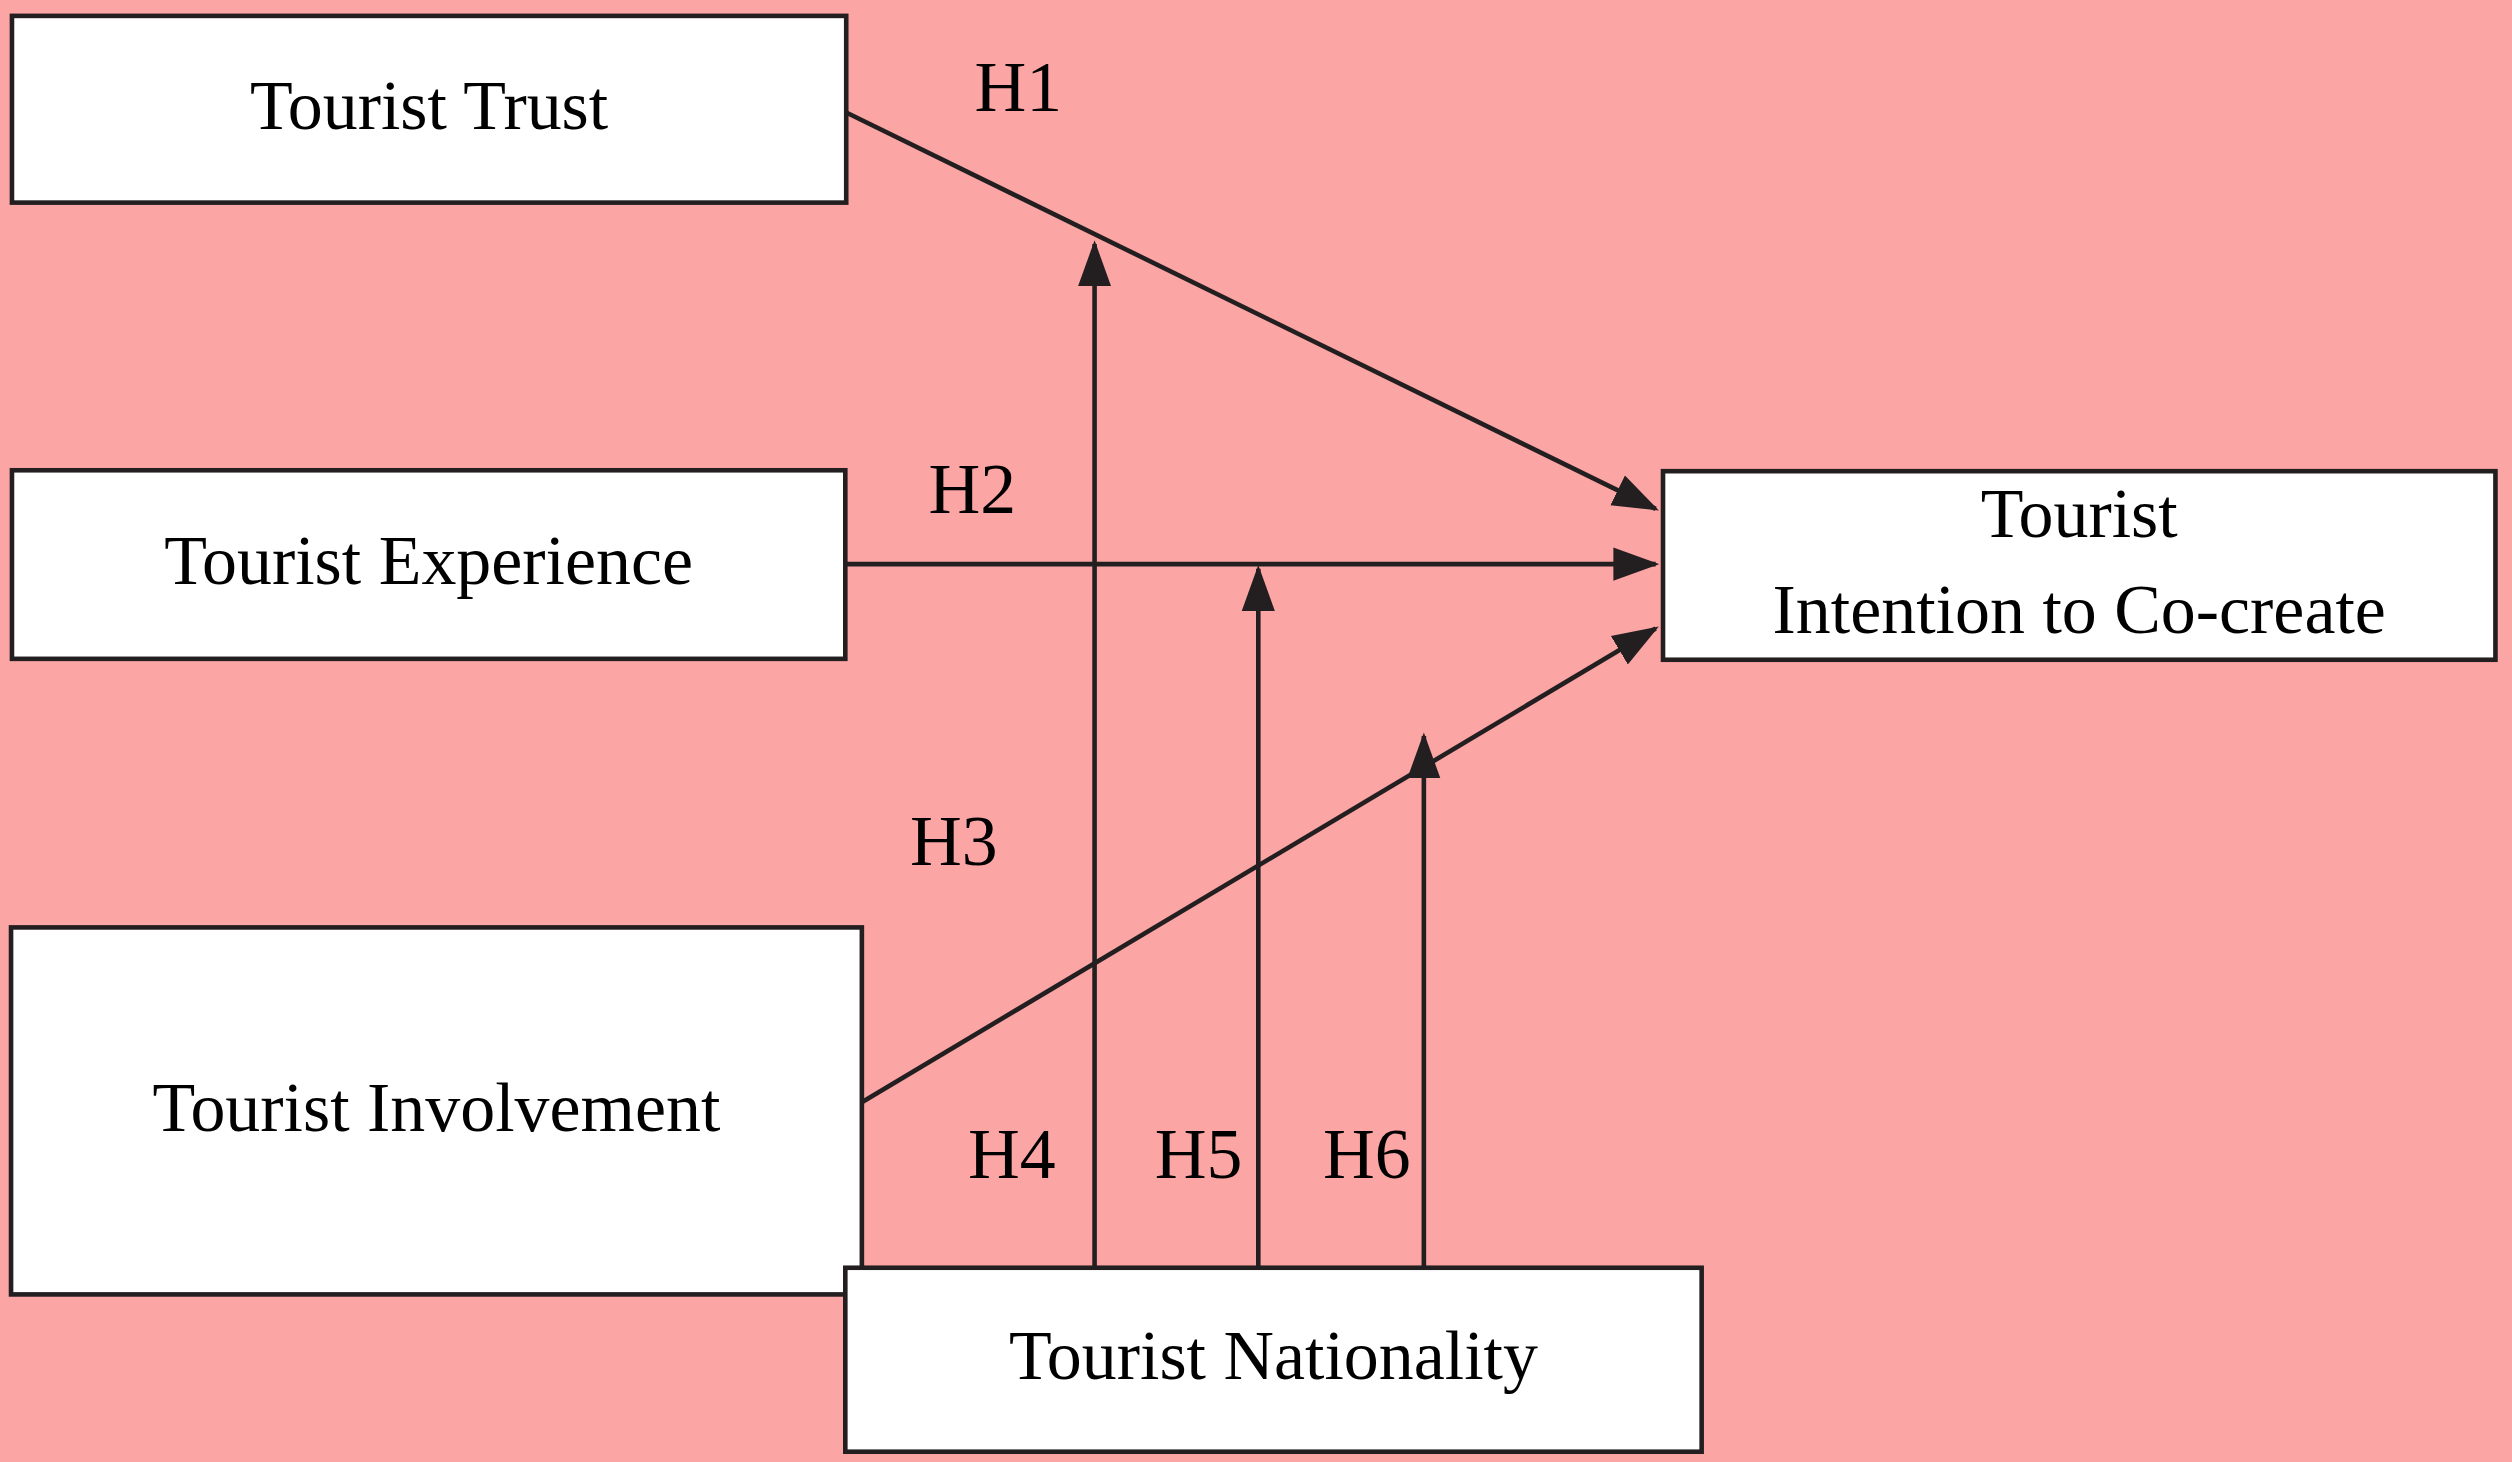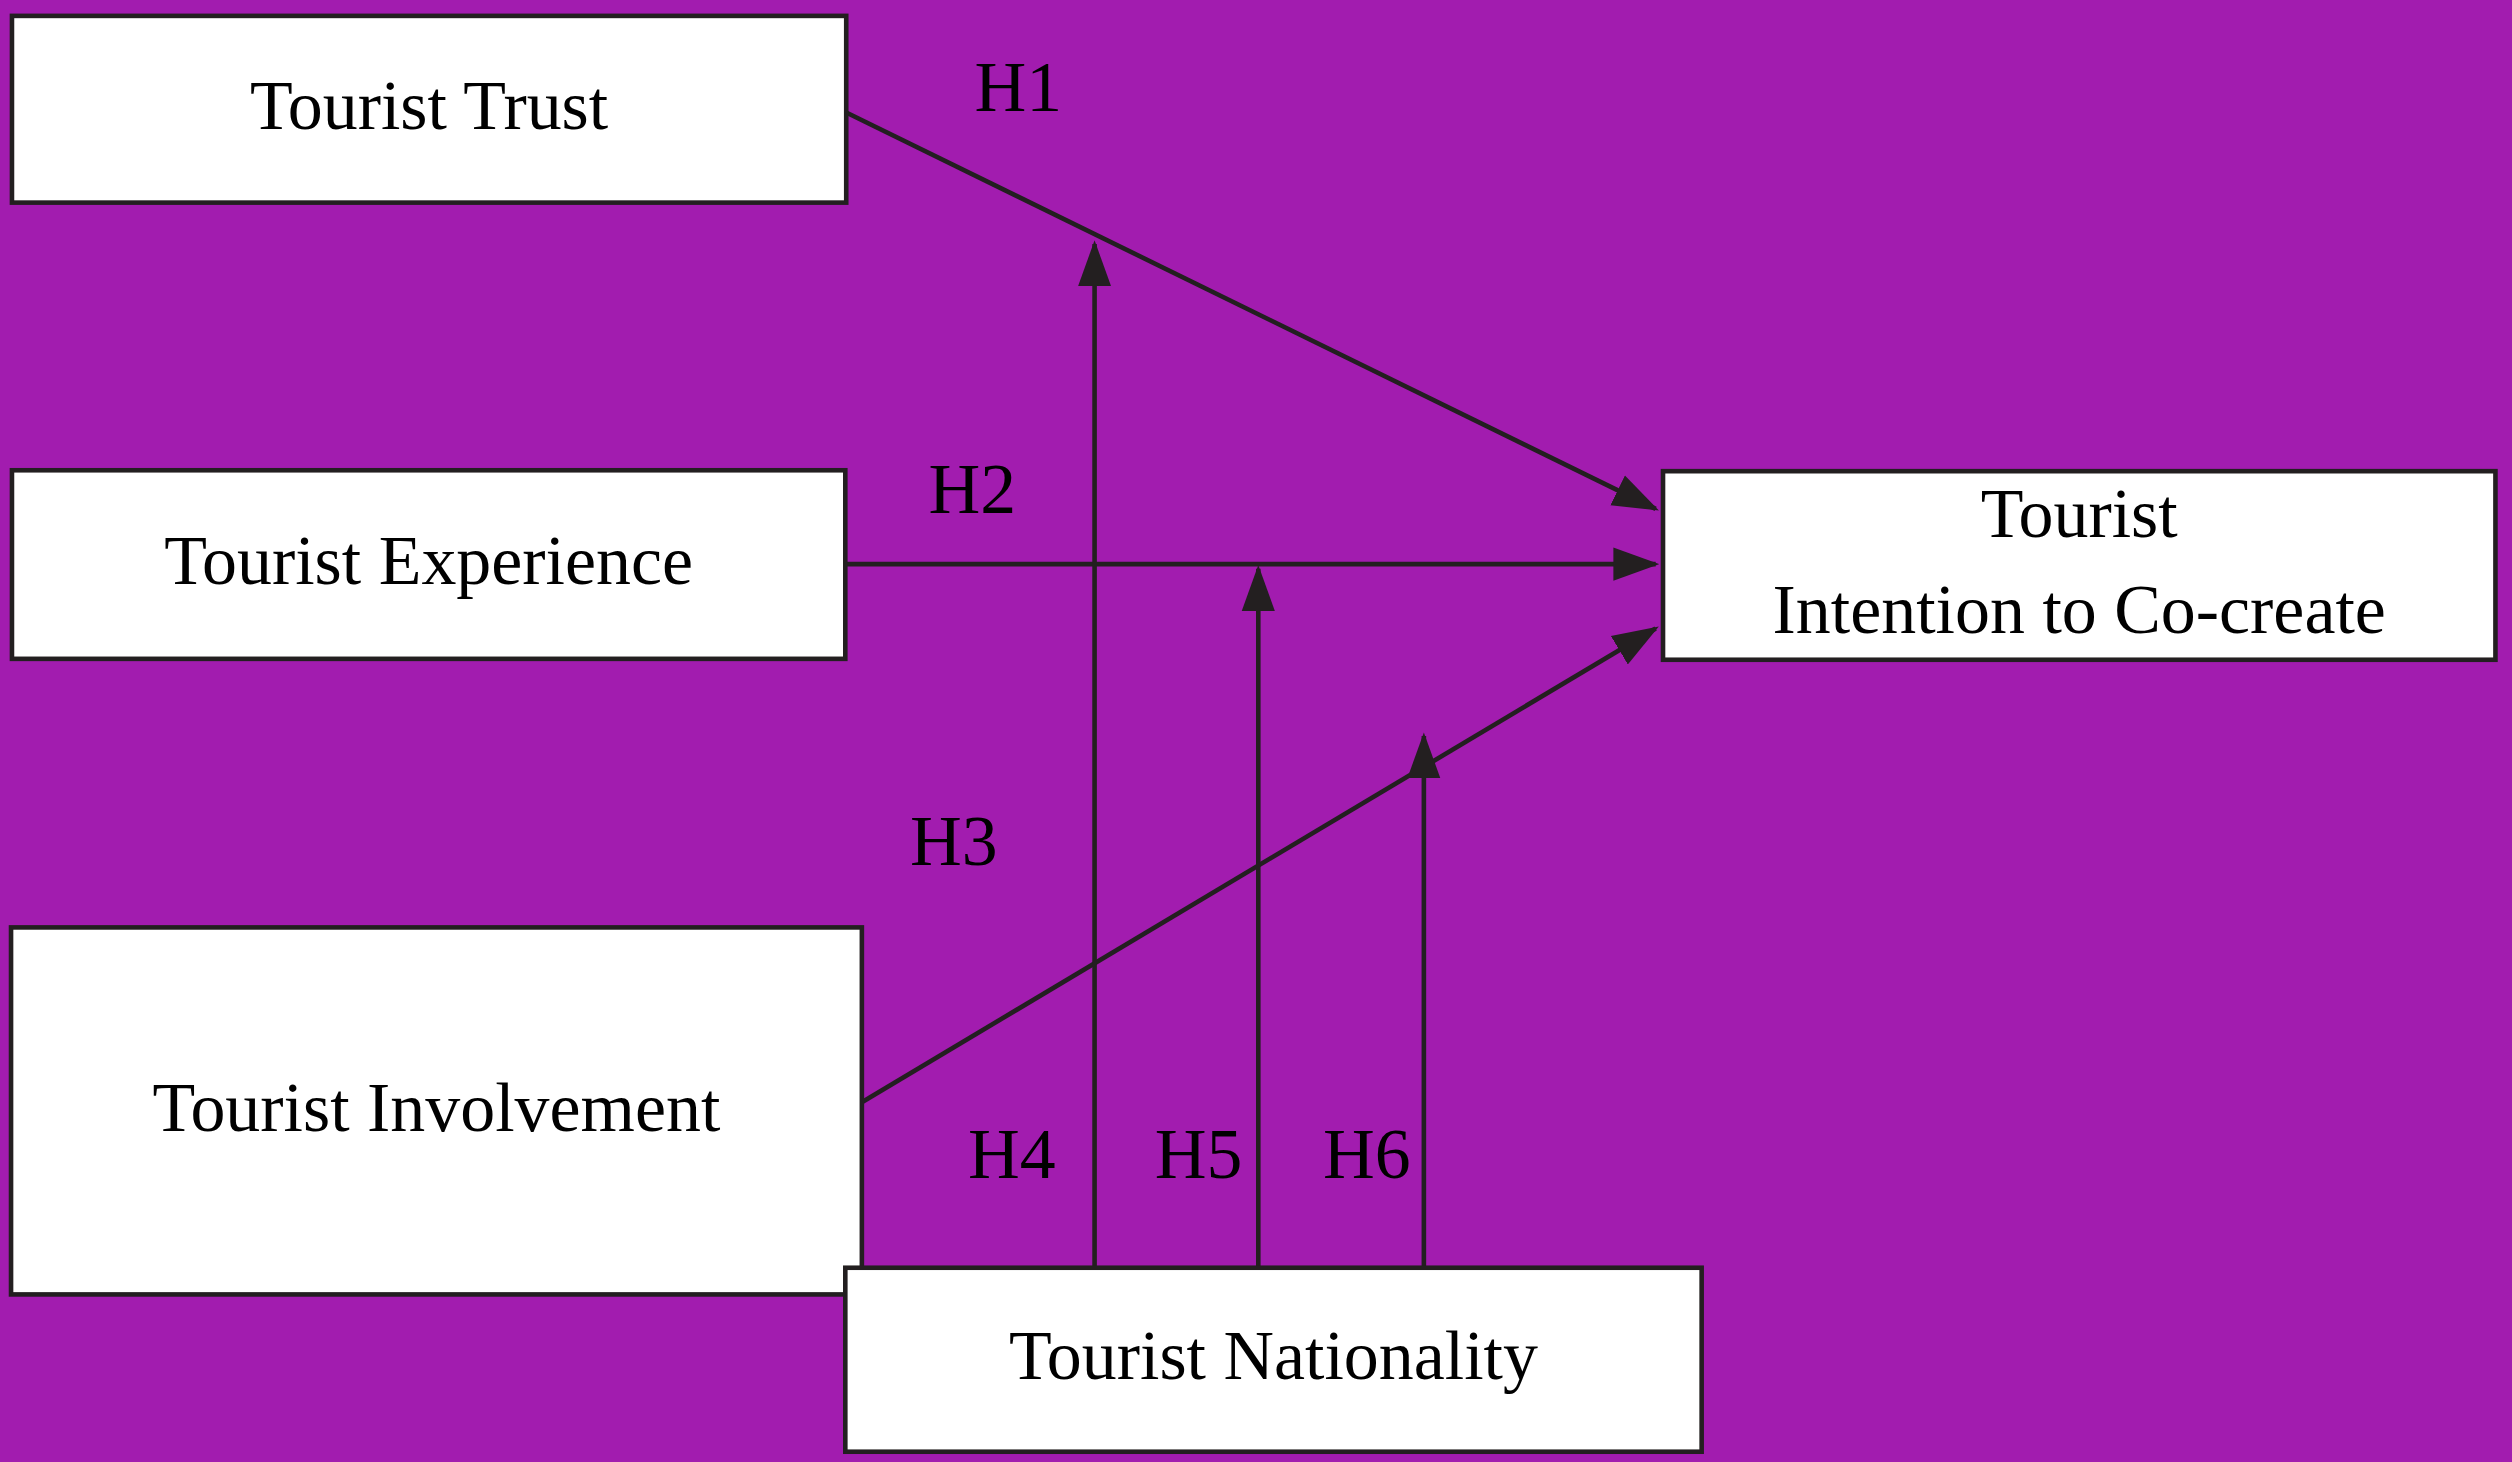--- a/index.html
+++ b/index.html
@@ -46,21 +46,21 @@
     font-family: "Liberation Serif", "DejaVu Serif", serif;
     font-size: 78px;
     fill: #000000;
     text-anchor: middle;
     dominant-baseline: middle;
   }
 </style>
 </head>
 <body>
 
-<div id="diagram-root" style="background: #a21caf;">
+<div id="diagram-root" style="background: #fca5a5;">
 
   <svg id="model-svg" viewBox="0 0 2731 1590">
     <defs>
       <marker id="arrowhead" markerWidth="10" markerHeight="8" refX="9.2" refY="4" orient="auto" markerUnits="strokeWidth">
         <polygon points="0,0.4 10,4 0,7.6" fill="#231f20"></polygon>
       </marker>
     </defs>
 
     <g>
       <line class="path-line" marker-end="url(#arrowhead)" x1="920" y1="122" x2="1800" y2="553" stroke="#231f20"></line>

